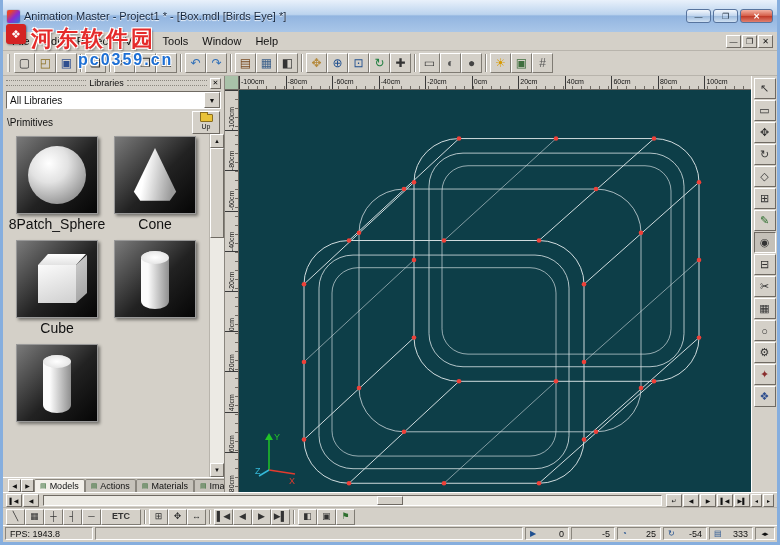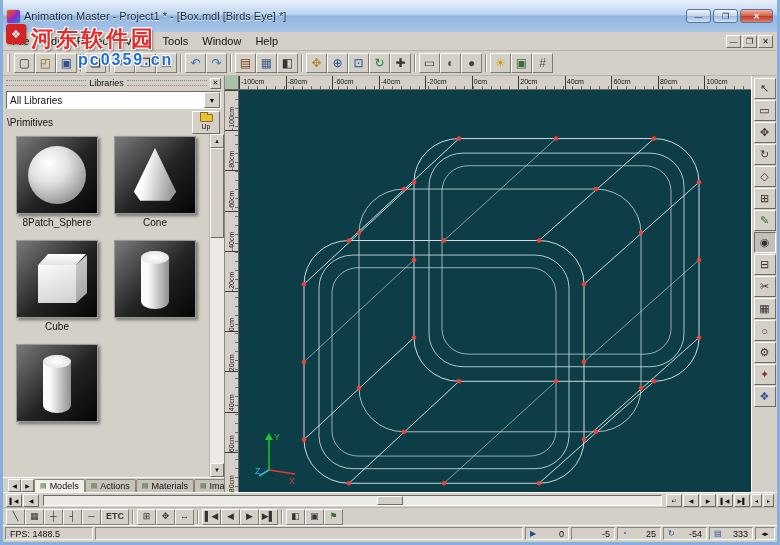--- a/index.html
+++ b/index.html
@@ -47,21 +47,21 @@
   .lib-path-row{height:24px;display:flex;align-items:center;padding:0 4px;font-size:10px;}
   .lib-path{flex:1;}
   .up-btn{width:28px;height:23px;display:flex;flex-direction:column;align-items:center;justify-content:center;background:#d4d0c8;border:1px solid;border-color:#fff #6f6a63 #6f6a63 #fff;font-size:7px;gap:1px;}
   .folder-icon{width:13px;height:8px;background:#e9c238;border:1px solid #8a6d1f;border-radius:1px;position:relative;}
   .folder-icon::before{content:"";position:absolute;top:-3px;left:-1px;width:6px;height:2px;background:#e9c238;border:1px solid #8a6d1f;border-bottom:none;}
   .lib-body{flex:1;min-height:0;display:flex;}
   .lib-grid{flex:1;display:flex;flex-wrap:wrap;align-content:flex-start;overflow:hidden;padding:2px 0 0 5px;}
   .lib-item{width:98px;height:104px;display:flex;flex-direction:column;align-items:center;}
   .thumb{width:82px;height:78px;background:linear-gradient(135deg,#7a7a7a,#222 55%,#050505);border:1px solid #999;box-shadow:2px 2px 3px rgba(0,0,0,.45);display:flex;justify-content:center;overflow:hidden;}
   .lib-label-wrap{height:13px;margin-top:2px;}
-  .lib-label{font-size:10px;padding:0 2px;white-space:nowrap;}
+  .lib-label{font-size:14px;padding:0 2px;white-space:nowrap;}
   .lib-label[data-selected="true"]{background:#0a246a;color:#fff;}
   .shape{flex:none;}
   .shape[data-shape="sphere"]{width:58px;height:58px;border-radius:50%;margin-top:9px;background:radial-gradient(circle at 36% 30%,#fff,#e2e2e2 35%,#9a9a9a 75%,#777);}
   .shape[data-shape="bloc"]{width:50px;height:50px;margin-top:13px;border:12px solid #e6e6e6;border-radius:13px;box-shadow:inset 0 0 0 1px #8a8a8a,0 0 0 1px #8a8a8a,3px 3px 4px rgba(0,0,0,.3);}
   .shape[data-shape="cone"]{width:46px;height:56px;margin-top:10px;background:linear-gradient(100deg,#fff 30%,#9a9a9a 85%);clip-path:polygon(50% 2%,96% 80%,82% 96%,18% 96%,4% 80%);}
   .shape[data-shape="cube"]{width:38px;height:38px;margin-top:24px;position:relative;background:linear-gradient(160deg,#fbfbfb,#cfcfcf);}
   .shape[data-shape="cube"]::before{content:"";position:absolute;left:5px;top:-11px;width:38px;height:11px;background:linear-gradient(#fff,#e2e2e2);transform:skewX(-42deg);}
   .shape[data-shape="cube"]::after{content:"";position:absolute;top:-5px;left:38px;width:11px;height:38px;background:linear-gradient(#c6c6c6,#a8a8a8);transform:skewY(-42deg);}
   .shape[data-shape="cylinder"]{width:28px;height:58px;margin-top:10px;border-radius:14px/8px;background:linear-gradient(90deg,#fbfbfb 25%,#8f8f8f);position:relative;}
   .shape[data-shape="cylinder"]::before{content:"";position:absolute;top:0;left:0;width:100%;height:13px;border-radius:50%;background:radial-gradient(#fff,#dcdcdc);}
@@ -100,21 +100,21 @@
   .fb-group{display:flex;gap:1px;}
   .fb-btn{width:16px;height:13px;font-size:6px;display:flex;align-items:center;justify-content:center;background:#d4d0c8;border:1px solid;border-color:#fff #6f6a63 #6f6a63 #fff;flex:none;}
   .fb-track{flex:1;height:11px;margin:0 3px;background:#eceae4;border:1px solid;border-color:#6f6a63 #fff #fff #6f6a63;position:relative;}
   .fb-thumb{position:absolute;left:54%;top:0;width:26px;height:9px;background:#d4d0c8;border:1px solid;border-color:#fff #6f6a63 #6f6a63 #fff;}
   .fb-spin .fb-btn{width:11px;}
 
   
   .bottom-toolbar{height:18px;border-top:1px solid #b8b4ac;border-bottom:none;display:flex;align-items:center;padding:0 3px;}
   .bottom-toolbar .tb-btn{width:19px;height:16px;font-size:9px;}
   .bottom-toolbar .tb-btn[data-kind="sep"]{width:2px;height:14px;}
-  .bottom-toolbar .tb-btn[data-kind="wide"]{width:28px;}
+  .bottom-toolbar .tb-btn[data-kind="wide"]{width:40px;}
 
   
   .statusbar{height:17px;flex:none;display:flex;align-items:center;gap:2px;padding:1px 2px 2px;background:#d4d0c8;border-top:1px solid #fff;}
   .st-cell{height:13px;display:flex;align-items:center;padding:0 4px;font-size:9px;border:1px solid;border-color:#8a867e #fff #fff #8a867e;background:#d4d0c8;white-space:nowrap;}
   .st-fps{width:88px;flex:none;}
   .st-fill{flex:1;}
   .st-cells{display:flex;gap:2px;}
   .st-val{min-width:44px;gap:3px;}
   .st-icon{font-size:8px;color:#1f4f8f;}
   .st-num{margin-left:auto;}
@@ -691,21 +691,21 @@
         <span class="tb-btn" title="render-lock-button">
           <span class="tb-glyph">▣</span>
         </span>
 
         <span class="tb-btn" style="color:#2f6f2f" title="flag-button">
           <span class="tb-glyph">⚑</span>
         </span>
       </div>
 
     <div class="statusbar">
-      <span class="st-cell st-fps">FPS: 1488.5</span>
+      <span class="st-cell st-fps">FPS: 1943.8</span>
       <span class="st-cell st-fill"></span>
       <span class="st-cells">
 
           <span class="st-cell st-val">
             <span class="st-icon">▶</span>
             <span class="st-num">0</span>
           </span>
 
           <span class="st-cell st-val">
             <span class="st-icon"></span>

